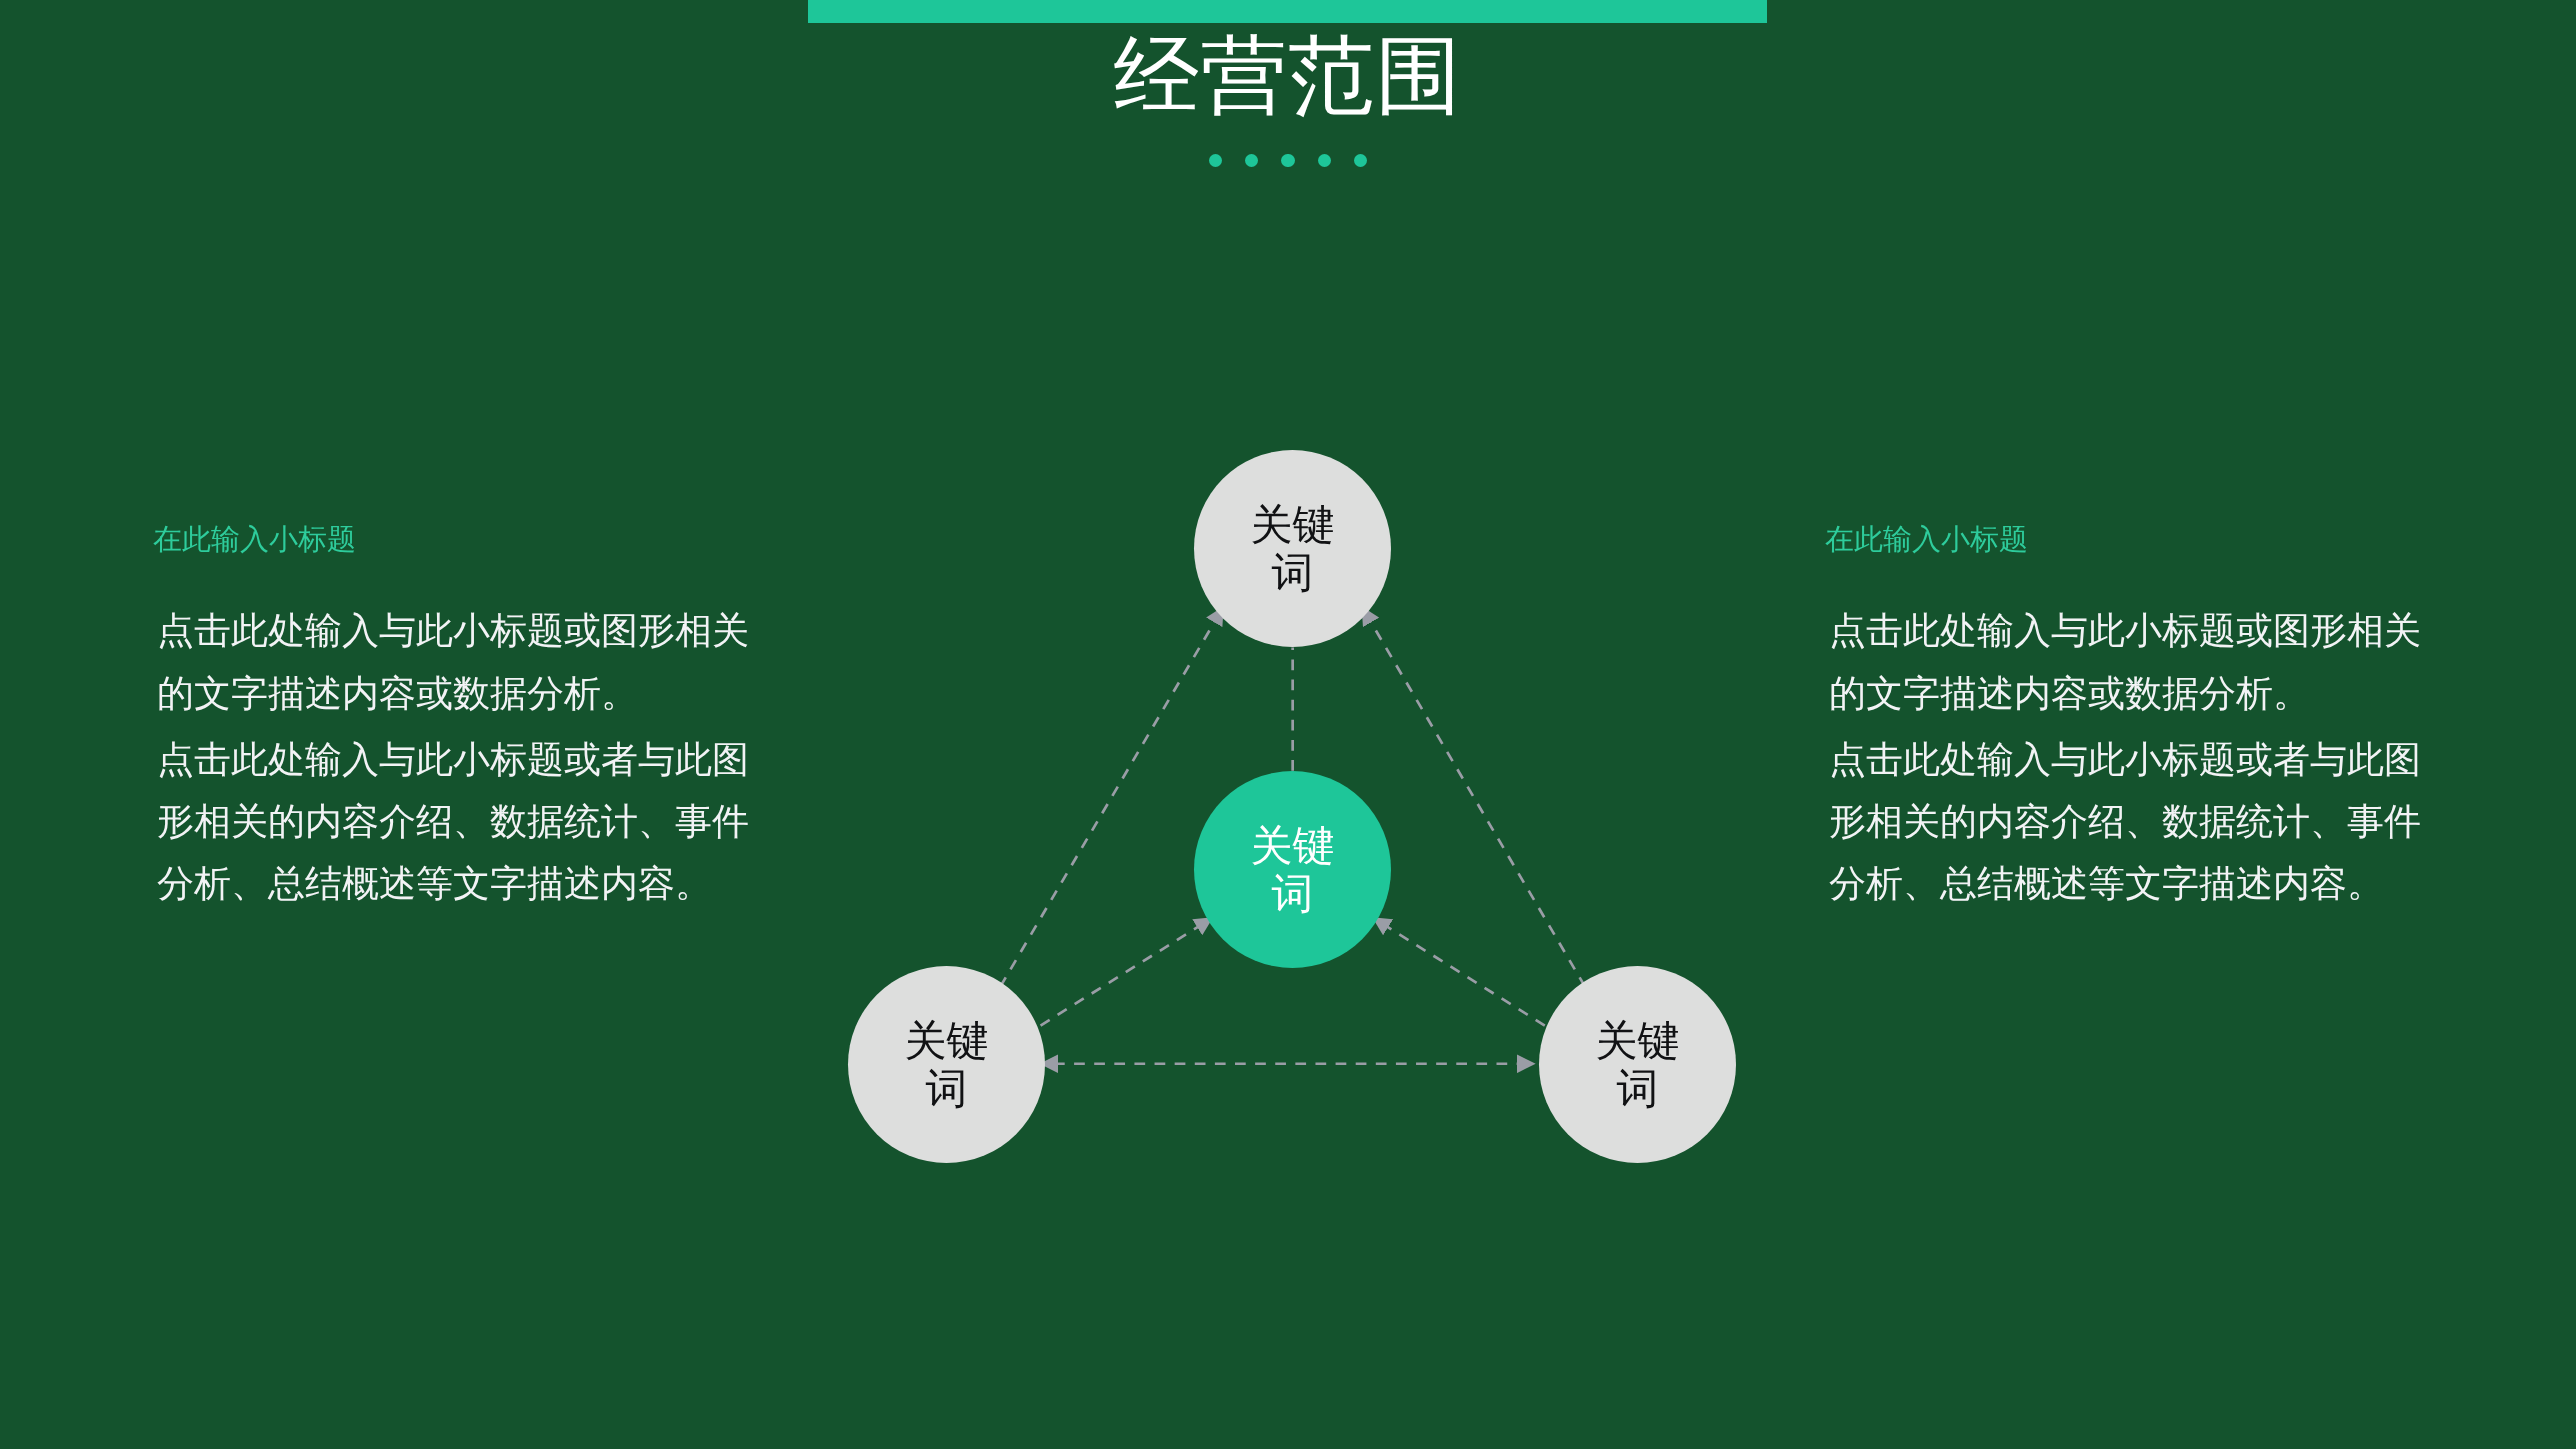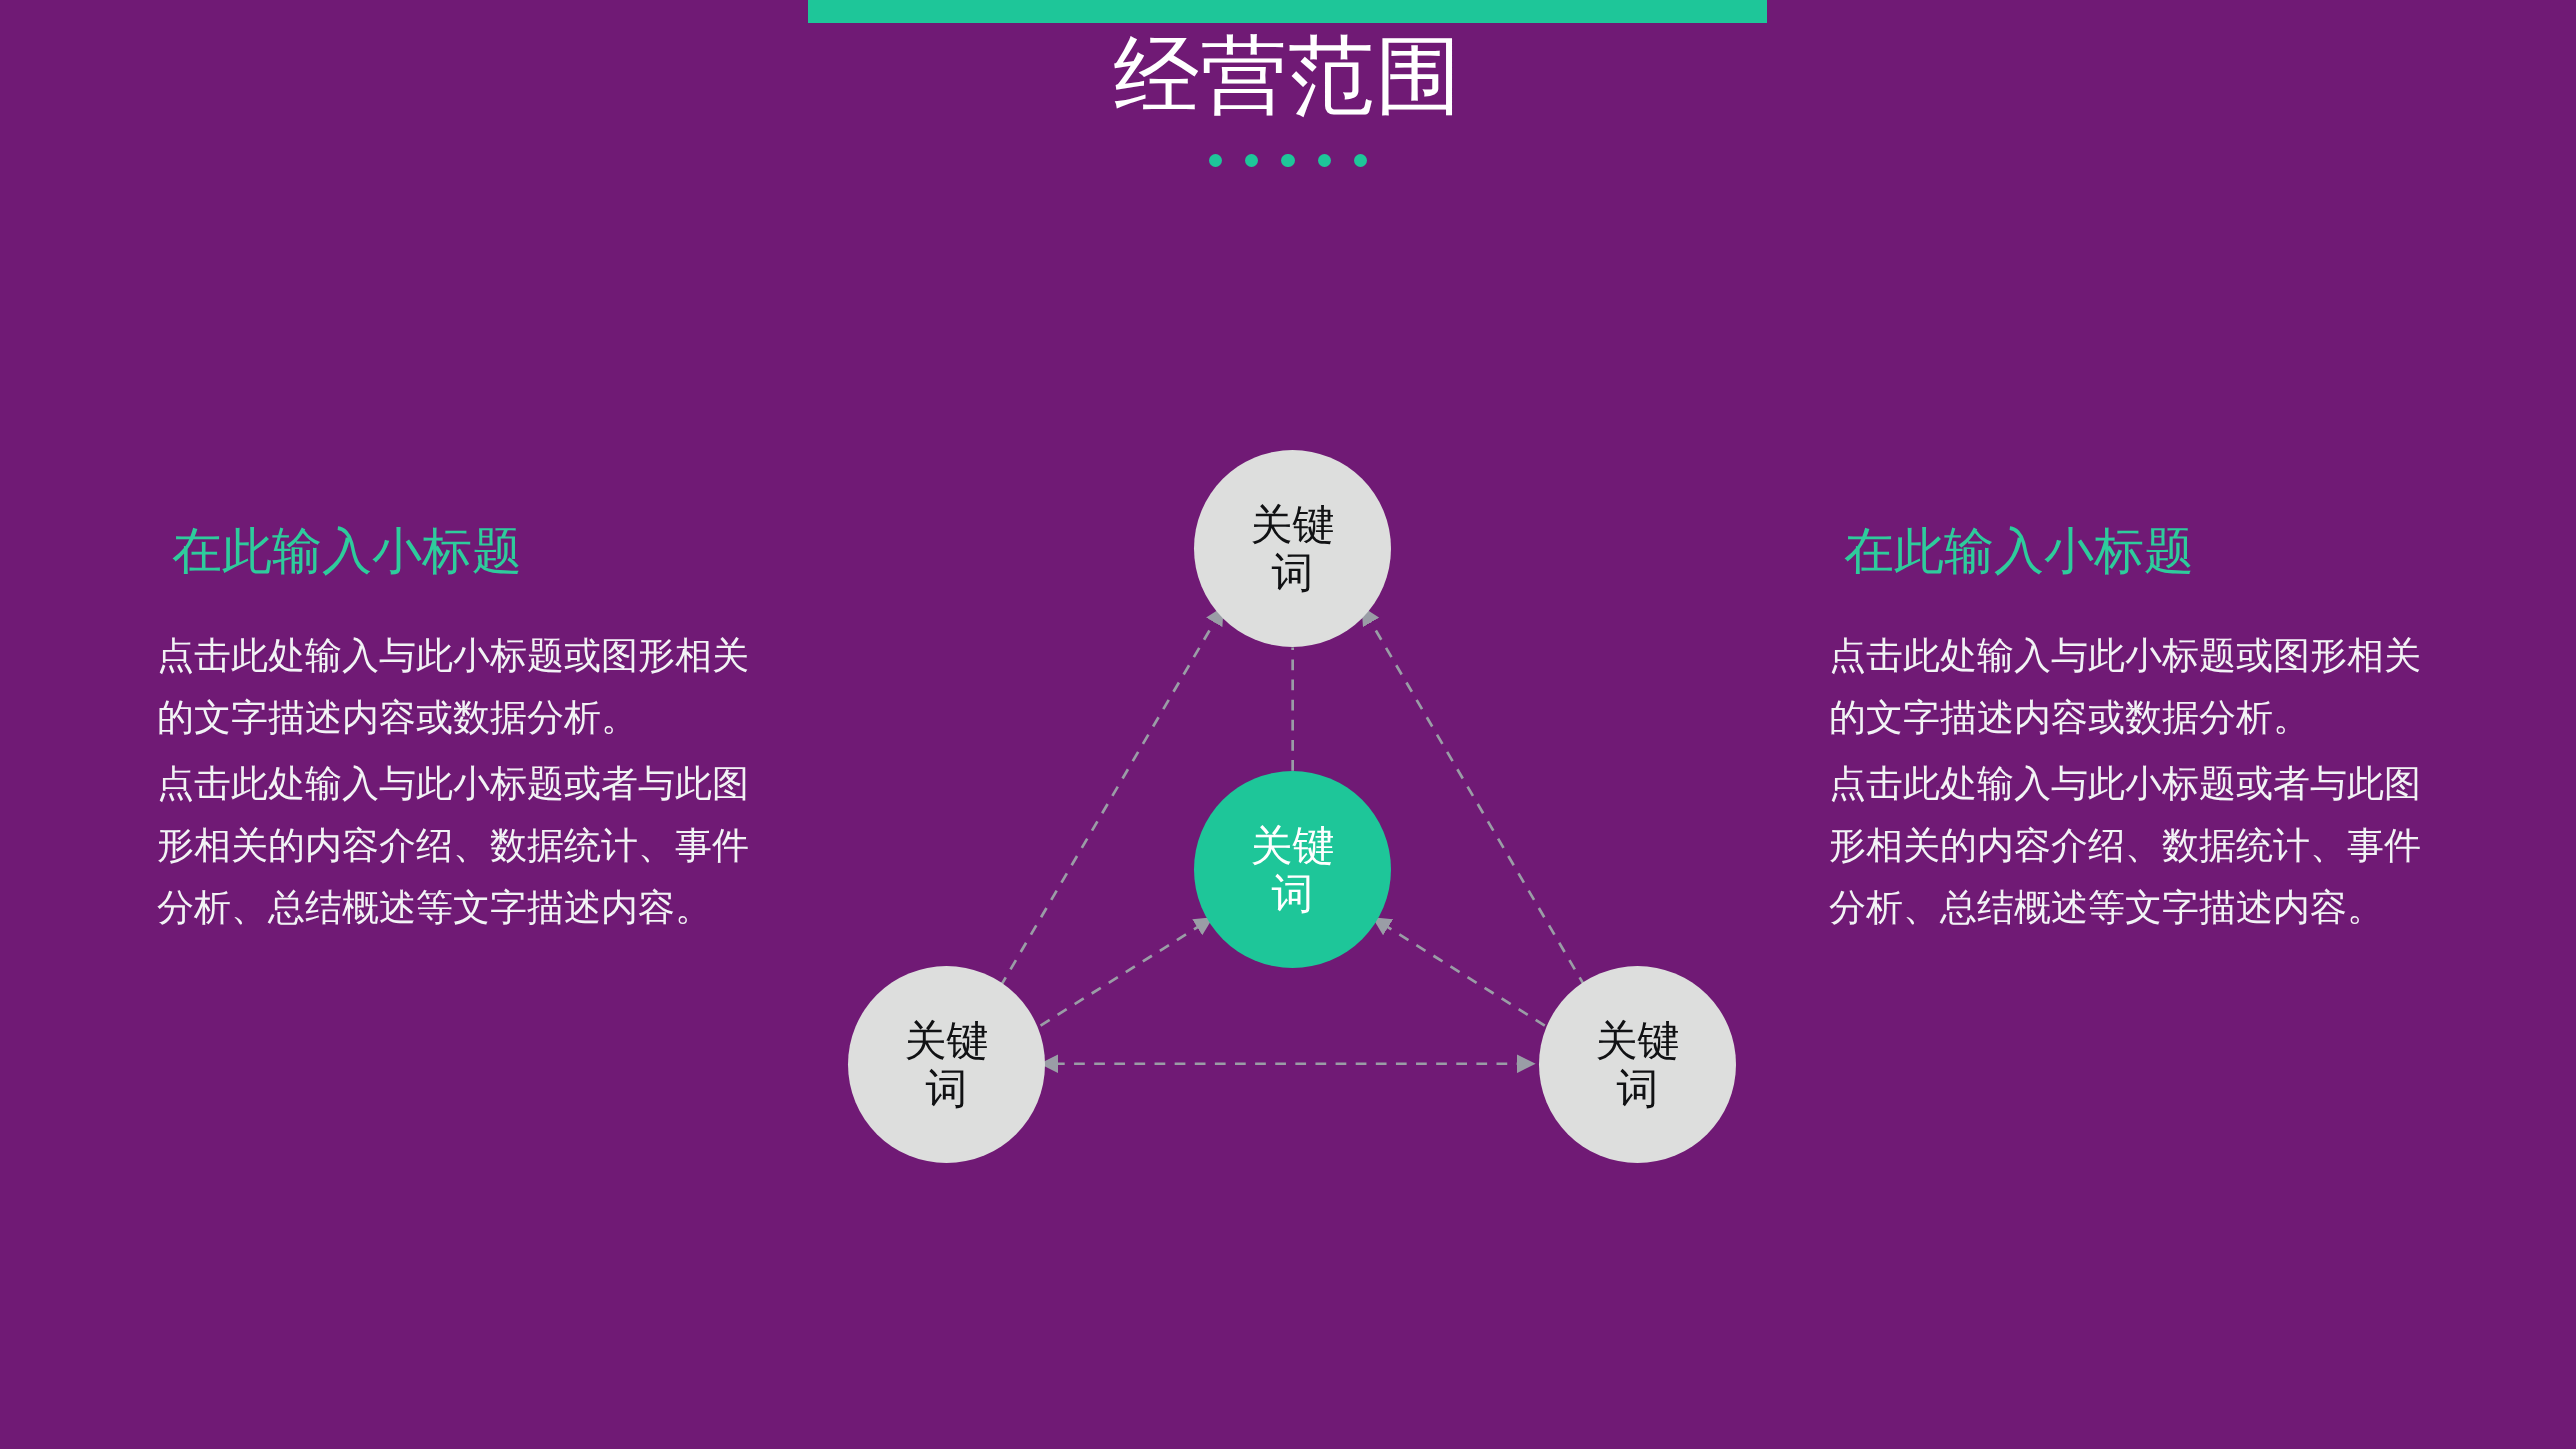--- a/index.html
+++ b/index.html
@@ -2,21 +2,21 @@
 <html style="font-size:10.7px"><head>
 <meta charset="utf-8">
 <style>
   * { margin:0; padding:0; box-sizing:border-box; }
   html, body {
     width:2576px; height:1449px;
     background:#343842;
     font-family:"Liberation Sans","DejaVu Sans",sans-serif;
     overflow:hidden;
   }
-  #slide { position:relative; width:2576px; height:1449px; background:#701a75;padding-left:9px; }
+  #slide { position:relative; width:2576px; height:1449px; background:#14532d;padding-left:9px; }
 
   
   .accent-bar {
     position:absolute; left:808px; top:0; width:959px; height:23px;
     background:#1ec699;
   }
 
   
   .page-title {
     position:absolute; left:0; top:32px; width:2576px;
@@ -37,26 +37,25 @@
     background:#1ec699;
   }
 
   
   .text-col { position:absolute; width:617px; }
   .text-col.left  { left:153px;  top:523px; }
   .text-col.right { left:1825px; top:523px; }
 
   .col-subtitle {
     color:#2ecc9c;
-    font-size:50px;
+    font-size:29px;
     line-height:1.15;
     font-weight:400;
     margin-bottom:44px;
     white-space:nowrap;
-    margin-left:19px;
   }
   .col-body {
     color:#f2f3f5;
     font-size:37px;
     line-height:1.68;
     font-weight:300;
   }
   .col-body p { margin:4px; }
 
   

